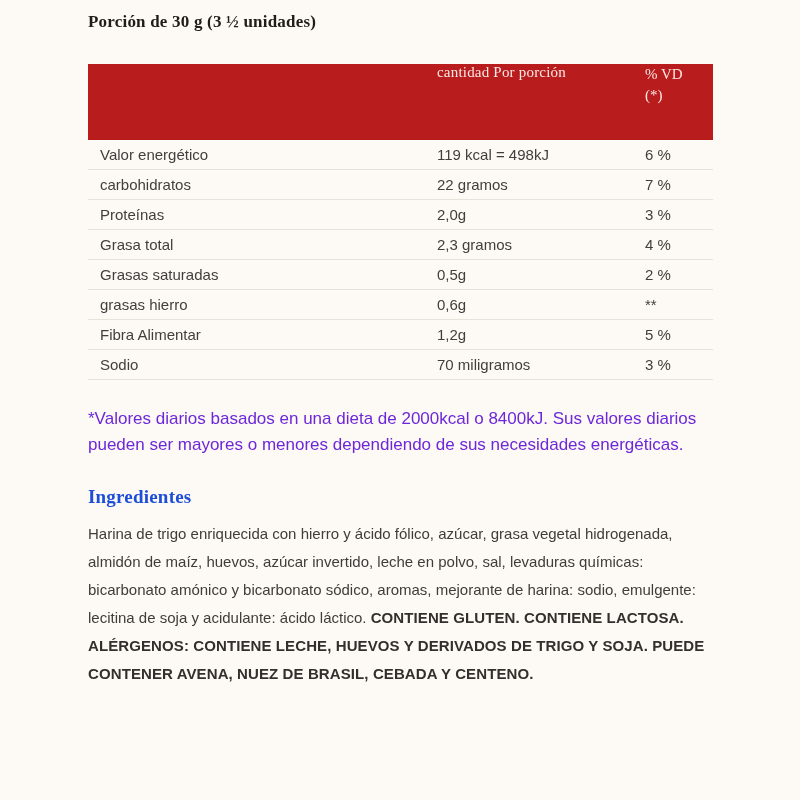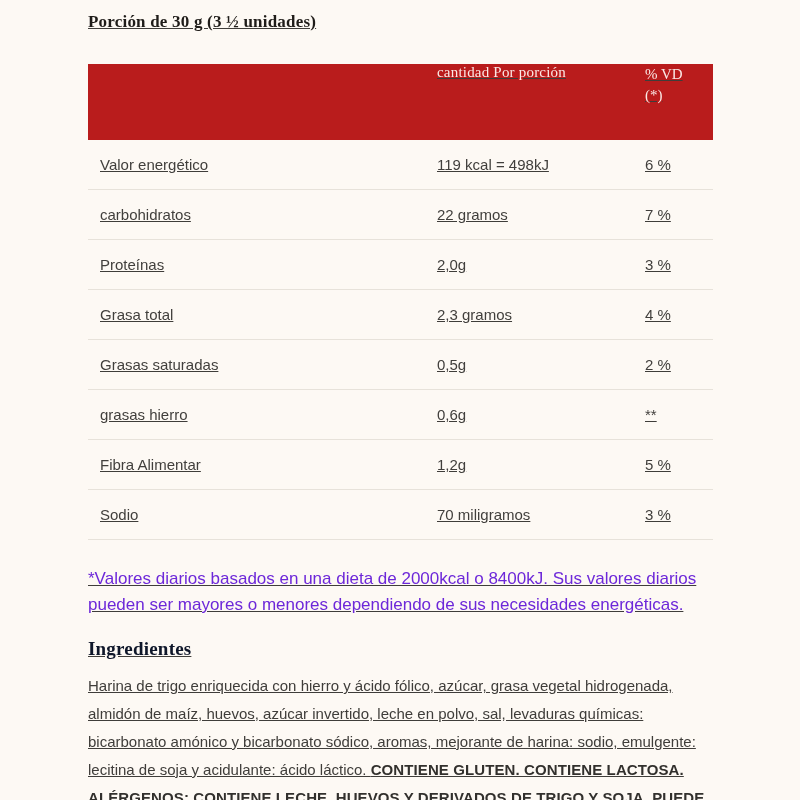--- a/index.html
+++ b/index.html
@@ -7,21 +7,20 @@
   body {
     background: #fdf9f4;
     font-family: "Liberation Sans", sans-serif;
     color: #3f3d3a;
     overflow: hidden;
   }
   .page {
     width: 800px;
     height: 800px;
     padding: 12px 87px 16px 88px;
-    text-decoration: underline;
   }
   .portion-title {
     font-family: "Liberation Serif", serif;
     font-weight: 600;
     font-size: 17px;
     line-height: 20px;
     color: #1f1c19;
     letter-spacing: 0.2px;
     margin-bottom: 32px;
   }
@@ -40,42 +39,42 @@
     font-family: "Liberation Serif", serif;
     font-size: 15px;
     letter-spacing: 0.2px;
   }
   .thead .col-vd {
     font-family: "Liberation Serif", serif;
     font-size: 15px;
     line-height: 21px;
   }
   .nrow {
-    height: 50px;
+    height: 30px;
     display: flex;
     align-items: center;
     border-bottom: 1px solid #e7e2da;
     font-size: 15px;
     color: #413f3c;
   }
   .nrow .col-label { padding-left: 12px; }
   .footnote {
     font-size: 17px;
     line-height: 26px;
     color: #6d28d9;
     max-width: 618px;
   }
   .footnote-1 { margin-top: 26px; }
   .footnote-2 { margin-top: 16px; }
   .ingredients-heading {
-    margin-top: 20px;
+    margin-top: 28px;
     font-family: "Liberation Serif", serif;
     font-weight: 700;
     font-size: 19px;
-    color: #0f172a;
+    color: #1d4ed8;
     letter-spacing: 0.2px;
   }
   .ingredients-text {
     margin-top: 12px;
     width: 627px;
     font-size: 15px;
     line-height: 28px;
     color: #3f3d3a;
   }
   .ingredients-text .allergen-bold {

